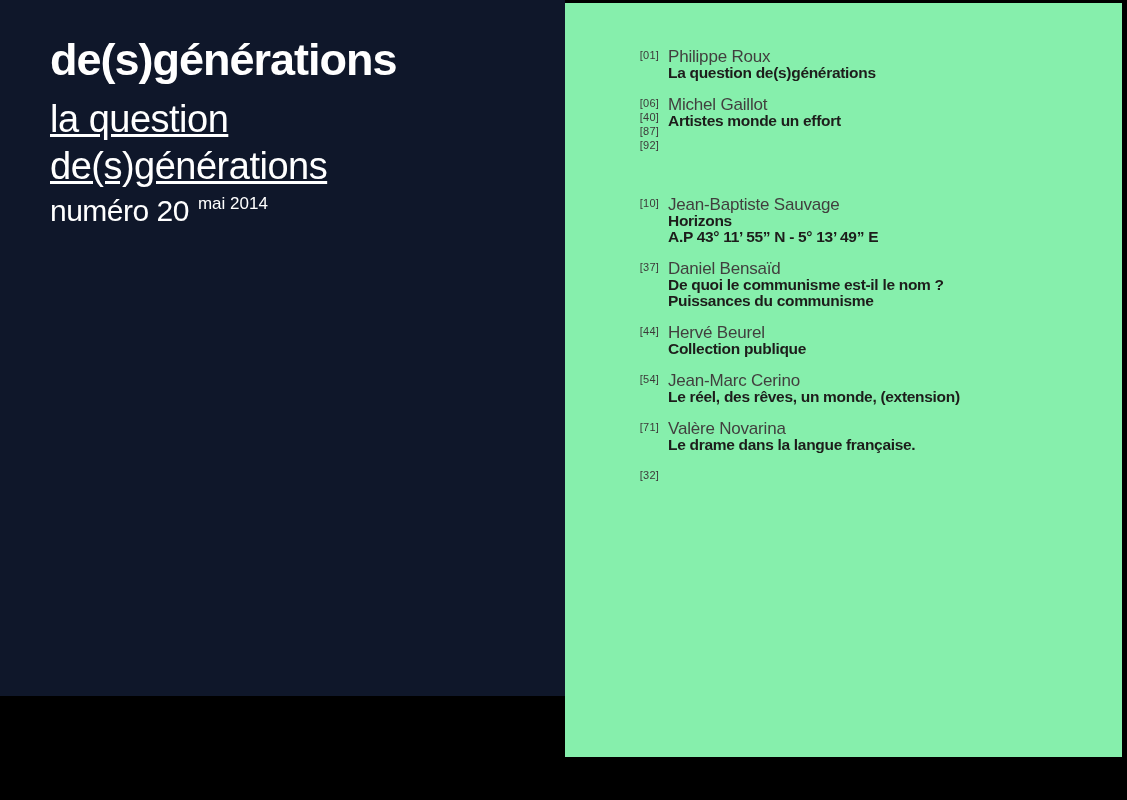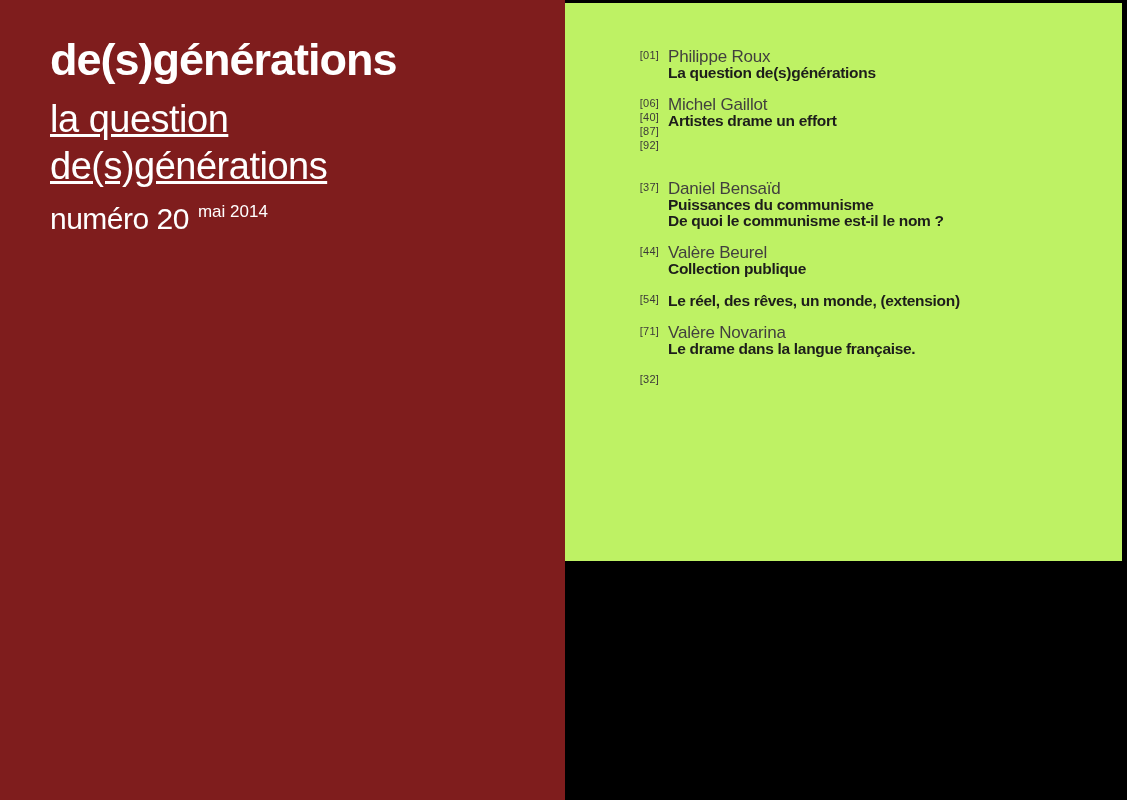--- a/index.html
+++ b/index.html
@@ -8,63 +8,63 @@
     width: 1127px;
     height: 800px;
     background: #000;
     overflow: hidden;
     font-family: "Liberation Sans", sans-serif;
   }
   
   .cover-panel {
     position: absolute;
     left: 0; top: 0;
-    width: 565px; height: 800px;
-    background: #7f1d1d;
+    width: 565px; height: 696px;
+    background: #0f172a;
   }
   .cover-text { padding: 34px 0 0 50px; color: #fff; }
   .cover-title {
     font-weight: bold;
     font-size: 45px;
     line-height: 52px;
     letter-spacing: -1px;
   }
   .cover-subtitle {
     margin-top: 10px;
     font-weight: normal;
     font-size: 38px;
     line-height: 47px;
     letter-spacing: -0.5px;
     text-decoration: underline;
   }
   .cover-issue {
-    margin-top: 12px;
+    margin-top: 4px;
     font-size: 30px;
     letter-spacing: -0.5px;
   }
   .issue-date {
     font-size: 17px;
     margin-left: 9px;
     vertical-align: 12px;
     letter-spacing: 0;
   }
   
   .paper {
     position: absolute;
     left: 565px; top: 3px;
-    width: 557px; height: 558px;
-    background: #bef264;
+    width: 557px; height: 754px;
+    background: #86efac;
   }
   .toc { padding: 46px 0 0 68px; }
   .entry {
     display: flex;
     align-items: flex-start;
     margin-bottom: 16px;
   }
-  .entry.multi { margin-bottom: 28px; }
+  .entry.multi { margin-bottom: 44px; }
   .nums {
     width: 26px;
     flex: 0 0 26px;
     text-align: right;
     font-size: 11px;
     line-height: 14px;
     color: #3c3a39;
     position: relative;
     top: -1px;
     letter-spacing: 0.2px;
@@ -119,51 +119,62 @@
 
       <div class="entry multi">
         <div class="nums">
           <div>[06]</div>
           <div>[40]</div>
           <div>[87]</div>
           <div>[92]</div>
         </div>
         <div class="txt">
           <div class="author">Michel Gaillot</div>
-          <div class="title">Artistes drame un effort</div>
+          <div class="title">Artistes monde un effort</div>
         </div>
       </div>
 
+      <div class="entry">
+        <div class="nums">
+          <div>[10]</div>
+        </div>
+        <div class="txt">
+          <div class="author">Jean-Baptiste Sauvage</div>
+          <div class="title">Horizons</div>
+          <div class="title">A.P 43° 11’ 55” N - 5° 13’ 49” E</div>
+        </div>
+      </div>
 
       <div class="entry">
         <div class="nums">
           <div>[37]</div>
         </div>
         <div class="txt">
           <div class="author">Daniel Bensaïd</div>
+          <div class="title">De quoi le communisme est-il le nom ?</div>
           <div class="title">Puissances du communisme</div>
-          <div class="title">De quoi le communisme est-il le nom ?</div>
         </div>
       </div>
 
       <div class="entry">
         <div class="nums">
           <div>[44]</div>
         </div>
         <div class="txt">
-          <div class="author">Valère Beurel</div>
+          <div class="author">Hervé Beurel</div>
           <div class="title">Collection publique</div>
         </div>
       </div>
 
       <div class="entry">
         <div class="nums">
           <div>[54]</div>
         </div>
         <div class="txt">
+          <div class="author">Jean-Marc Cerino</div>
           <div class="title">Le réel, des rêves, un monde, (extension)</div>
         </div>
       </div>
 
       <div class="entry">
         <div class="nums">
           <div>[71]</div>
         </div>
         <div class="txt">
           <div class="author">Valère Novarina</div>

